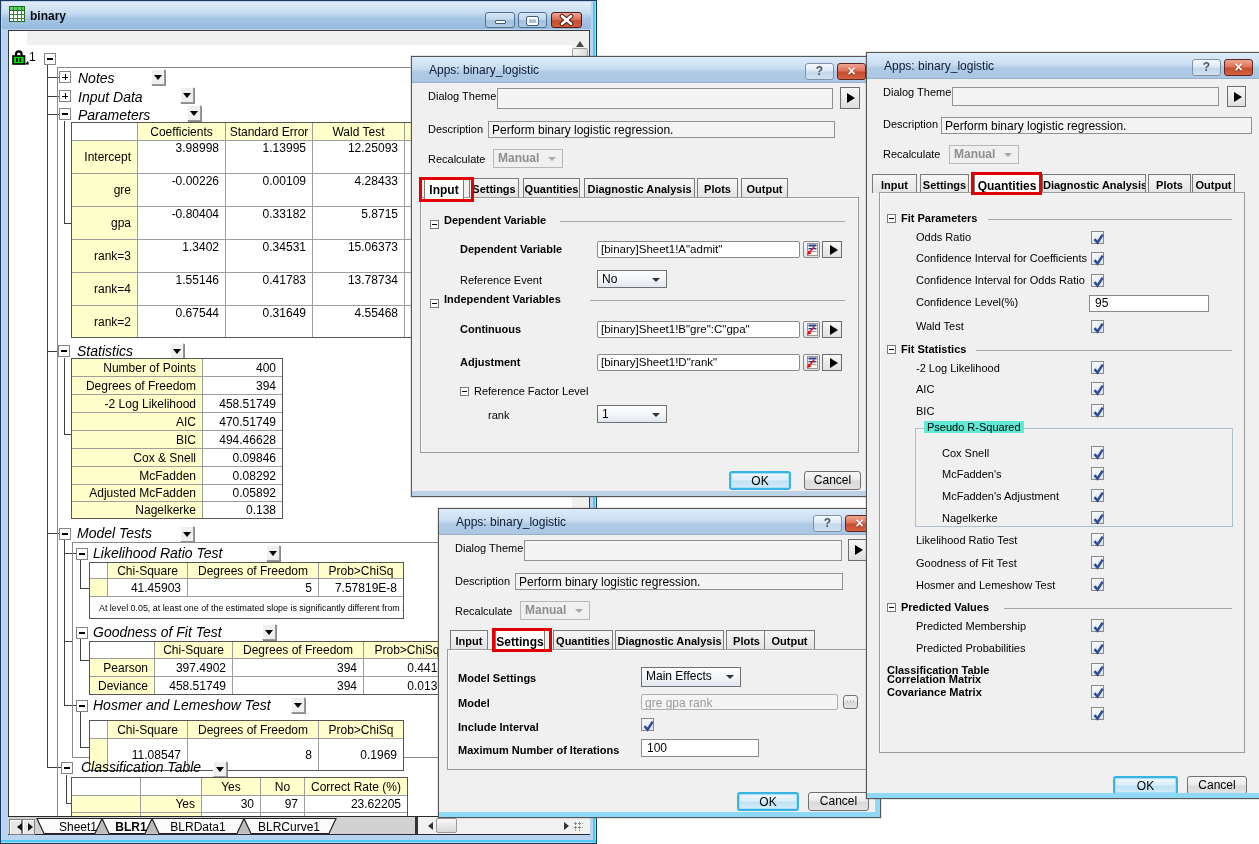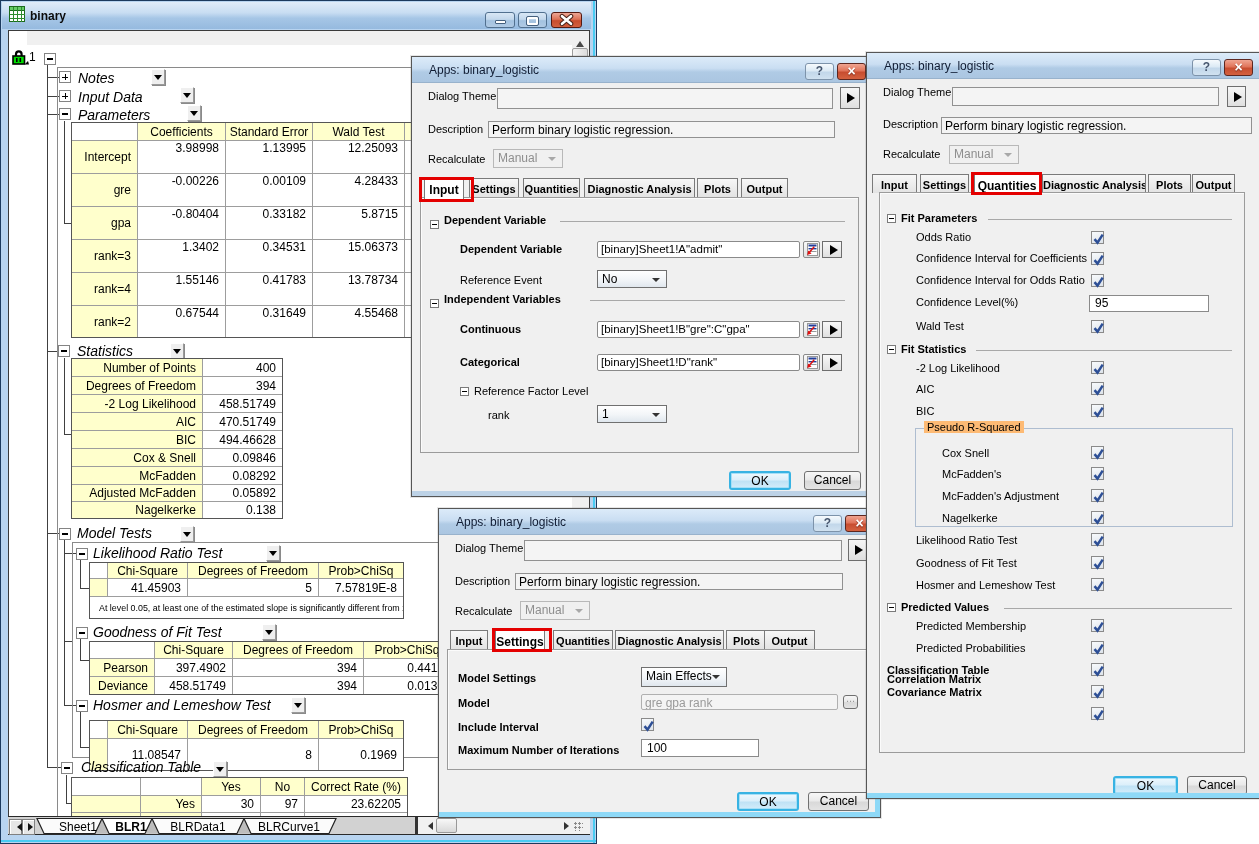--- a/index.html
+++ b/index.html
@@ -69,21 +69,21 @@
   font-size:12px; color:#000; padding:1px 3px; white-space:nowrap; overflow:hidden; }
 .tbw { position:absolute; background:#fff; border:1px solid #8a8a8a; border-radius:2px;
   font-size:11.5px; color:#000; padding:0 3px; white-space:nowrap; overflow:hidden; line-height:15px; }
 .arwb { position:absolute; background:linear-gradient(#f6f6f6,#dfdfdf); border:1px solid #6e6e6e; }
 .arwb:after { content:""; position:absolute; border:5px solid transparent; border-left:8px solid #000;
   left:6px; top:5px; }
 .combo { position:absolute; border:1px solid #707070; font-size:12px; color:#000;
   background:linear-gradient(#ffffff,#f2f5f8 55%,#e0e7ee); padding:1px 4px; }
 .combo:after { content:""; position:absolute; right:6px; top:7px;
   border:4px solid transparent; border-top:4px solid #333; }
-.combo.dis { border-color:#b8b8b8; color:#8e8e8e; background:#f0f0f0; }
+.combo.dis { border-color:#b8b8b8; color:#8e8e8e; background:#f0f0f0;font-weight:bold; }
 .combo.dis:after { border-top-color:#a8a8a8; }
 .tabs { position:absolute; height:20px; }
 .tab { position:absolute; top:0; height:19px; border:1px solid #7a7a7a; border-bottom:none;
   background:linear-gradient(#f7f7f7,#e3e3e3); font-size:11px; font-weight:bold;
   text-align:center; padding-top:4px; white-space:nowrap; overflow:hidden; }
 .tab.act { height:22px; top:-1px; background:#fff; z-index:2; padding-top:5px; font-size:12px; }
 .panel { position:absolute; border:1px solid #9b9b9b; background:#f0f0f0;
   box-shadow:inset 1px 1px 0 #fbfbfb; }
 .redbox { position:absolute; border:3px solid #e40000; background:transparent; z-index:5; }
 .sbox { position:absolute; width:9px; height:9px; border:1px solid #7a7a7a; background:#fff; }
@@ -527,21 +527,21 @@
   <div class="tbw" style="left:185px;top:264px;width:203px;height:17px">[binary]Sheet1!B"gre":C"gpa"</div>
   <div class="selb" style="left:391px;top:264px"><svg width="15" height="15" viewBox="0 0 15 15">
         <rect x="3.5" y="1.5" width="10" height="12" fill="#fff" stroke="#999"></rect>
         <rect x="4.5" y="2.5" width="8" height="2" fill="#223f9a"></rect>
         <rect x="4.5" y="6" width="8" height="1.4" fill="#223f9a"></rect>
         <rect x="4.5" y="9" width="8" height="1" fill="#9a9a9a"></rect>
         <path d="M10.2 4.8L5.6 10" stroke="#e01010" stroke-width="1.5" fill="none"></path>
         <path d="M3.2 13l1-4.4 3.4 3z" fill="#e01010"></path>
       </svg></div>
   <div class="trib" style="left:410px;top:264px"></div>
-  <div class="lbl b" style="left:48px;top:299px">Categorical</div>
+  <div class="lbl b" style="left:48px;top:299px">Adjustment</div>
   <div class="tbw" style="left:185px;top:297px;width:203px;height:17px">[binary]Sheet1!D"rank"</div>
   <div class="selb" style="left:391px;top:297px"><svg width="15" height="15" viewBox="0 0 15 15">
         <rect x="3.5" y="1.5" width="10" height="12" fill="#fff" stroke="#999"></rect>
         <rect x="4.5" y="2.5" width="8" height="2" fill="#223f9a"></rect>
         <rect x="4.5" y="6" width="8" height="1.4" fill="#223f9a"></rect>
         <rect x="4.5" y="9" width="8" height="1" fill="#9a9a9a"></rect>
         <path d="M10.2 4.8L5.6 10" stroke="#e01010" stroke-width="1.5" fill="none"></path>
         <path d="M3.2 13l1-4.4 3.4 3z" fill="#e01010"></path>
       </svg></div>
   <div class="trib" style="left:410px;top:297px"></div>
@@ -574,21 +574,21 @@
     <div class="tab" style="left:11px;width:38px">Input</div>
     <div class="tab act" style="left:56px;width:50px">Settings</div>
     <div class="tab" style="left:114px;width:60px">Quantities</div>
     <div class="tab" style="left:176px;width:109px">Diagnostic Analysis</div>
     <div class="tab" style="left:287px;width:41px">Plots</div>
     <div class="tab" style="left:325px;width:51px">Output</div>
   </div>
   <div class="redbox" style="left:53px;top:119px;width:60px;height:24px"></div>
   <div class="panel" style="left:8px;top:140px;width:421px;height:121px"></div>
   <div class="lbl b" style="left:19px;top:163px">Model Settings</div>
-  <div class="combo" style="left:202px;top:158px;width:86px;height:20px">Main Effects</div>
+  <div class="combo" style="left:202px;top:158px;width:100px;height:20px">Main Effects</div>
   <div class="lbl b" style="left:19px;top:188px">Model</div>
   <div class="tbx" style="left:202px;top:185px;width:197px;height:16px;color:#9a9a9a;border-color:#b0b0b0;border-radius:2px">gre gpa rank</div>
   <div class="cnb" style="left:404px;top:186px;width:15px;height:14px;line-height:5px;font-size:11px;color:#9a9a9a">...</div>
   <div class="lbl b" style="left:19px;top:212px">Include Interval</div>
   <div class="chk" style="left:202px;top:209px"><svg width="13" height="13" viewBox="0 0 13 13">
         <path d="M2.5 6.2l3 3.4 5.2-8" stroke="#2d4f96" stroke-width="2.5" fill="none"></path>
       </svg></div>
   <div class="lbl b" style="left:19px;top:235px">Maximum Number of Iterations</div>
   <div class="abs" style="left:202px;top:230px;width:118px;height:18px;background:#fff;border:1px solid #8a8a8a;font-size:12px;padding:1px 5px">100</div>
   <div class="okb" style="left:298px;top:283px;width:62px">OK</div>
@@ -653,21 +653,21 @@
       </svg></div>
   <div class="lbl" style="left:49px;top:330px">AIC</div>
     <div class="chk" style="left:224px;top:329px"><svg width="13" height="13" viewBox="0 0 13 13">
         <path d="M2.5 6.2l3 3.4 5.2-8" stroke="#2d4f96" stroke-width="2.5" fill="none"></path>
       </svg></div>
   <div class="lbl" style="left:49px;top:352px">BIC</div>
     <div class="chk" style="left:224px;top:351px"><svg width="13" height="13" viewBox="0 0 13 13">
         <path d="M2.5 6.2l3 3.4 5.2-8" stroke="#2d4f96" stroke-width="2.5" fill="none"></path>
       </svg></div>
   <div class="abs" style="left:48px;top:375px;width:318px;height:99px;border:1px solid #aebdd0"></div>
-  <div class="lbl" style="left:57px;top:368px;background:#fdba74;padding:0 3px">Pseudo R-Squared</div>
+  <div class="lbl" style="left:57px;top:368px;background:#5eead4;padding:0 3px">Pseudo R-Squared</div>
   <div class="lbl" style="left:75px;top:394px">Cox  Snell</div>
     <div class="chk" style="left:224px;top:393px"><svg width="13" height="13" viewBox="0 0 13 13">
         <path d="M2.5 6.2l3 3.4 5.2-8" stroke="#2d4f96" stroke-width="2.5" fill="none"></path>
       </svg></div>
   <div class="lbl" style="left:75px;top:415px">McFadden's</div>
     <div class="chk" style="left:224px;top:414px"><svg width="13" height="13" viewBox="0 0 13 13">
         <path d="M2.5 6.2l3 3.4 5.2-8" stroke="#2d4f96" stroke-width="2.5" fill="none"></path>
       </svg></div>
   <div class="lbl" style="left:75px;top:437px">McFadden's Adjustment</div>
     <div class="chk" style="left:224px;top:436px"><svg width="13" height="13" viewBox="0 0 13 13">

